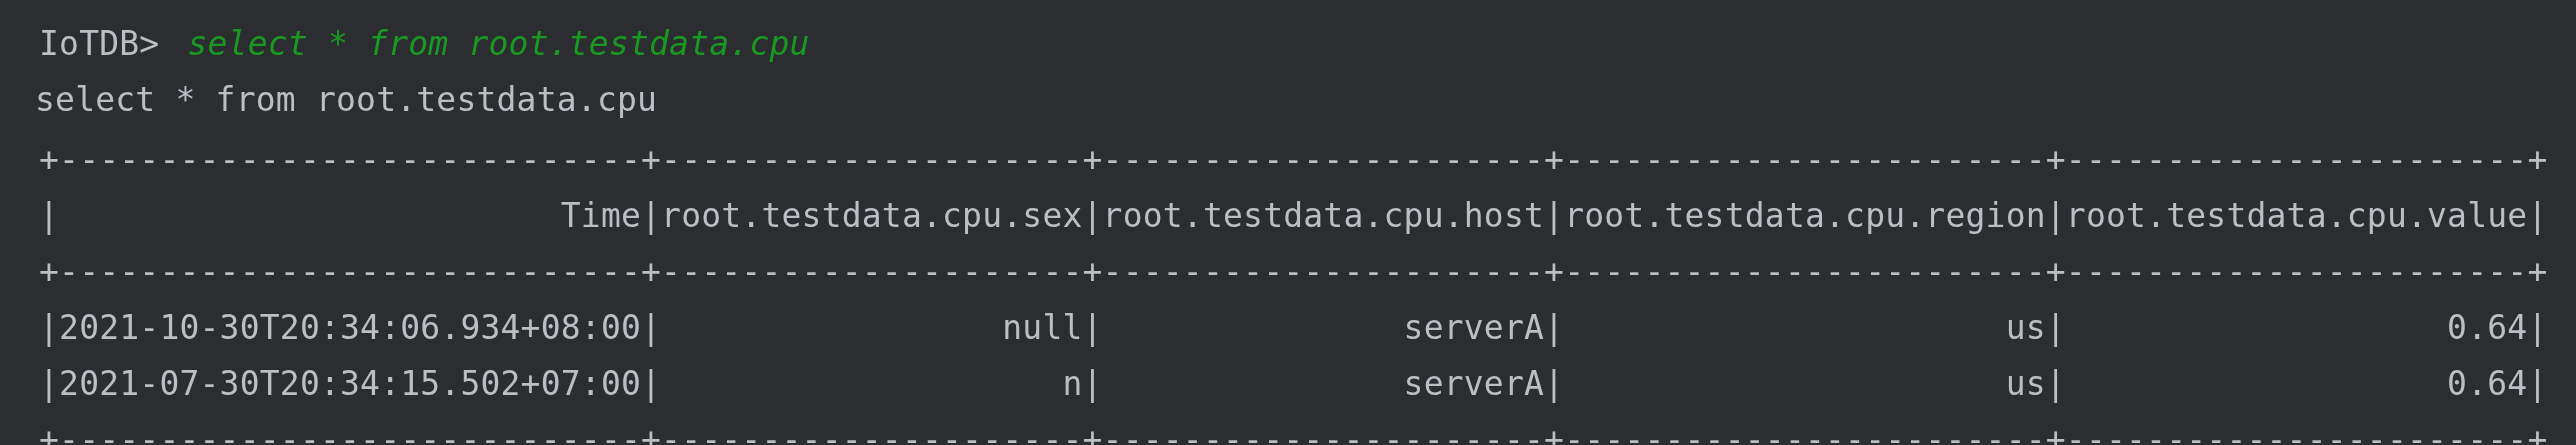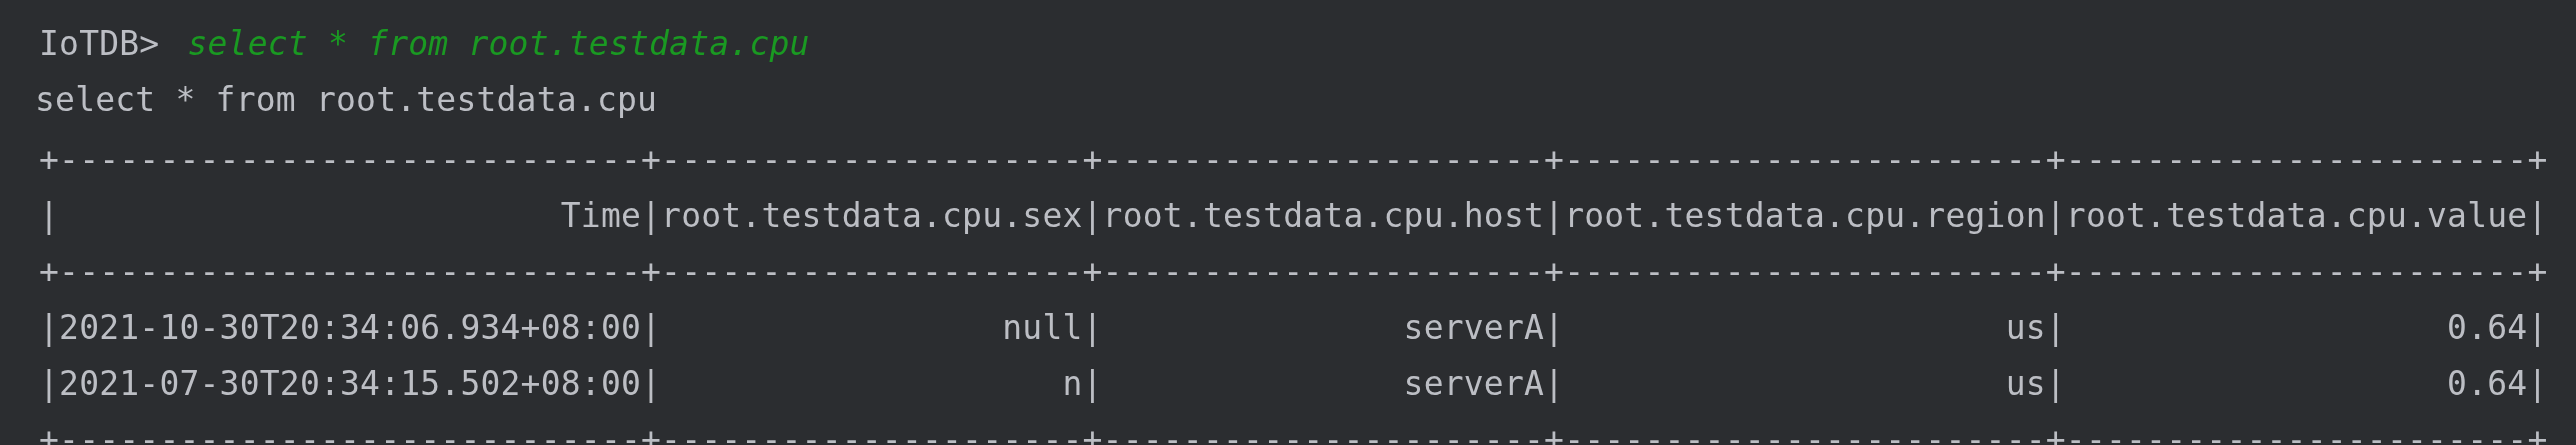--- a/index.html
+++ b/index.html
@@ -24,17 +24,17 @@
 <body>
 
 <div class="screen">
   <div class="line"><span class="fg">IoTDB&gt; </span><span class="cmd">select * from root.testdata.cpu</span></div>
   <div class="line fg">select * from root.testdata.cpu</div>
   <div id="table-lines">
       <div class="line fg">+-----------------------------+---------------------+----------------------+------------------------+-----------------------+</div>
       <div class="line fg">|                         Time|root.testdata.cpu.sex|root.testdata.cpu.host|root.testdata.cpu.region|root.testdata.cpu.value|</div>
       <div class="line fg">+-----------------------------+---------------------+----------------------+------------------------+-----------------------+</div>
       <div class="line fg">|2021-10-30T20:34:06.934+08:00|                 null|               serverA|                      us|                   0.64|</div>
-      <div class="line fg">|2021-07-30T20:34:15.502+08:00|                    n|               serverA|                      us|                   0.64|</div>
+      <div class="line fg">|2021-07-30T20:34:15.502+07:00|                    n|               serverA|                      us|                   0.64|</div>
       <div class="line fg">+-----------------------------+---------------------+----------------------+------------------------+-----------------------+</div>
     </div>
 </div>
 
 
 </body></html>

